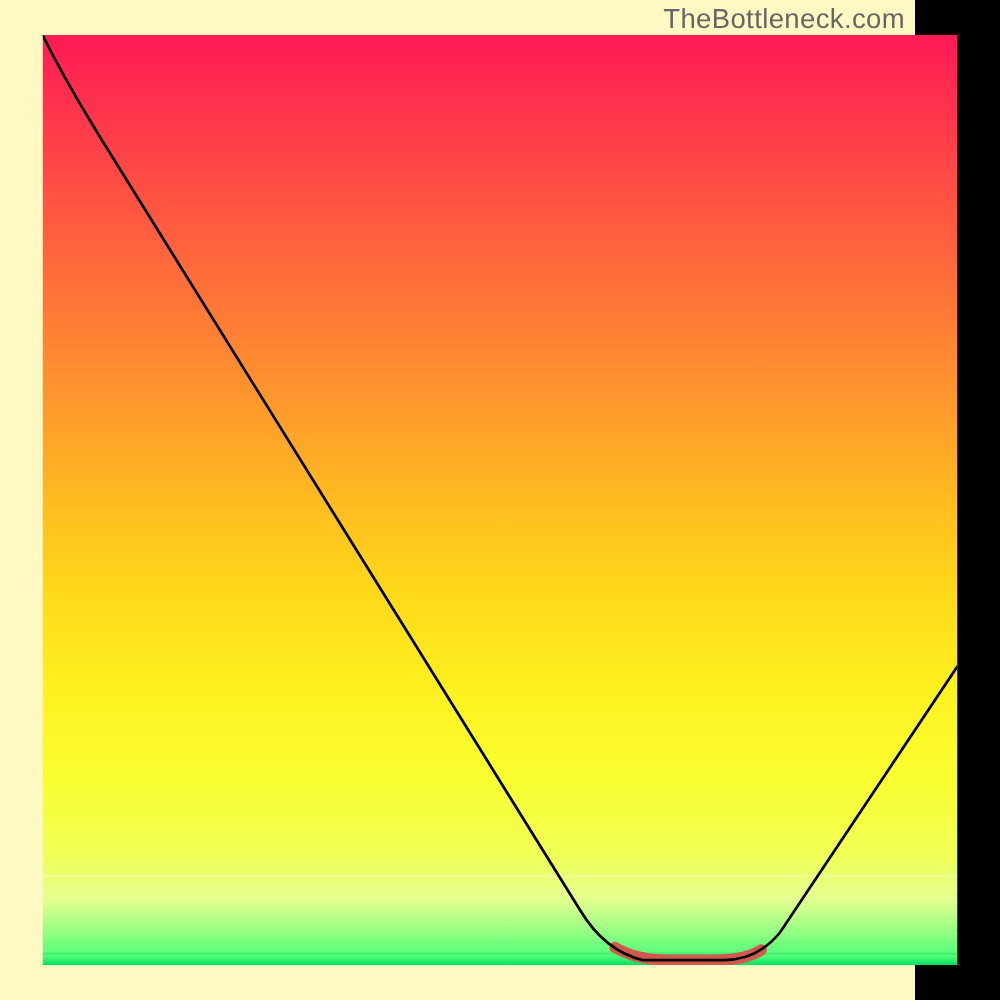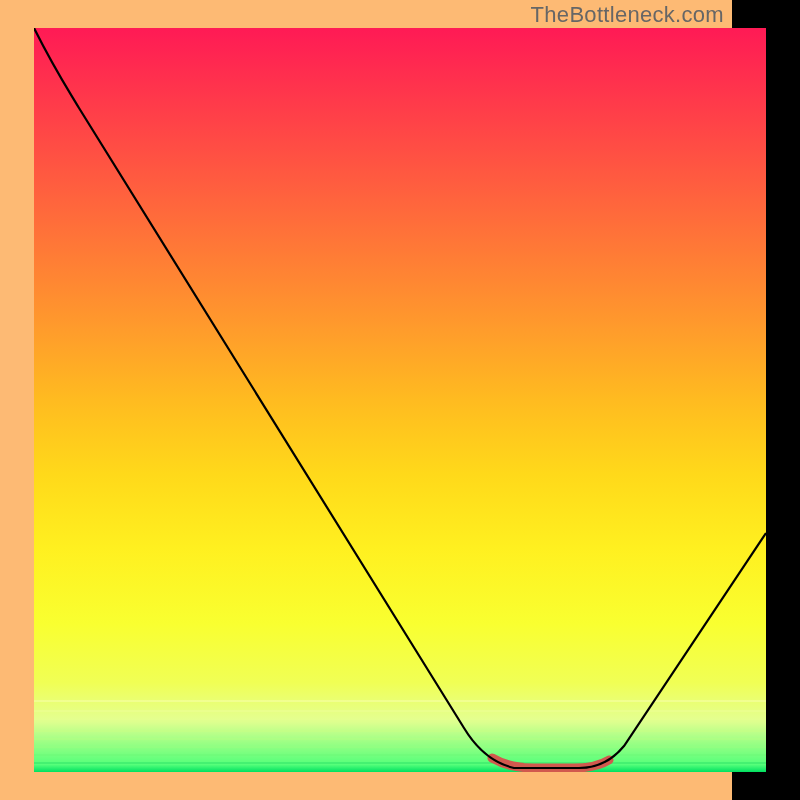--- a/index.html
+++ b/index.html
@@ -8,21 +8,21 @@
     width: 800px;
     height: 800px;
     background: #000;
     font-family: Arial, Helvetica, sans-serif;
     overflow: hidden;
   }
   .frame {
     position: relative;
     width: 732px;
     height: 800px;
-    background: #fdba74;
+    background: #fef9c3;
   }
   .watermark {
     position: absolute;
     top: 2px;
     right: 8px;
     color: #666;
     font-size: 22px;
     font-weight: 500;
     letter-spacing: 0.3px;
     z-index: 50;

